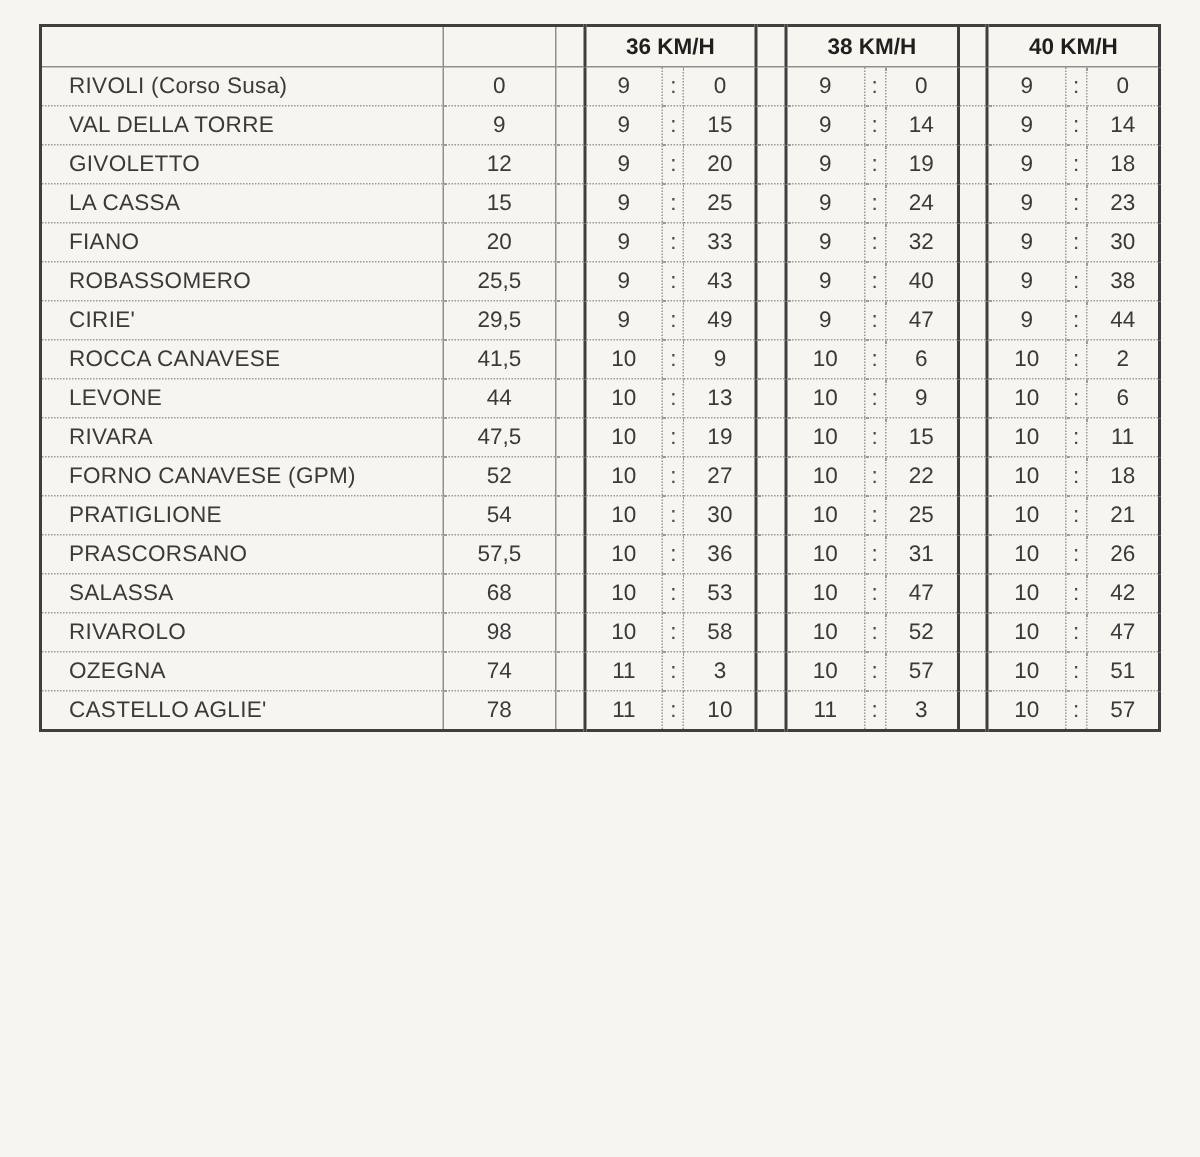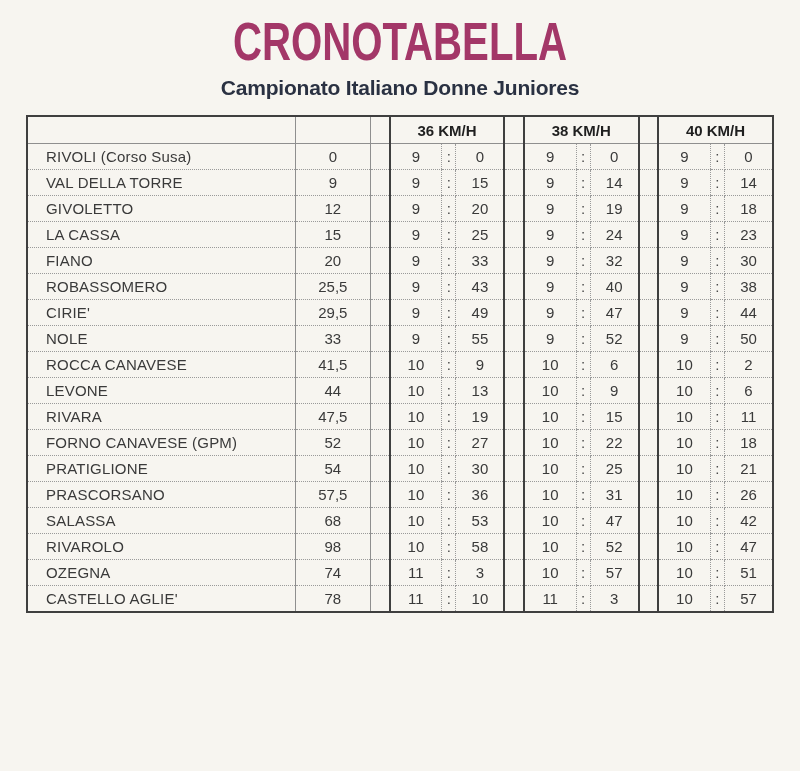--- a/index.html
+++ b/index.html
@@ -88,24 +88,20 @@
     padding-left: 18px;
     letter-spacing: 0.2px;
   }
   td.colon { color: #4a4a4a; padding: 0; }
 </style>
 </head>
 <body>
 
 <div class="page">
 
-  <div class="titles">
-    <h1 class="main-title">CRONOTABELLA</h1>
-    <h2 class="sub-title">Campionato Italiano Donne Juniores</h2>
-  </div>
 
   <table class="crono">
     <colgroup>
       <col class="w-luogo">
         <col class="w-km">
         <col class="w-sp">
       <col class="w-ora">
         <col class="w-col">
         <col class="w-min">
         <col class="w-sp">
@@ -246,36 +242,20 @@
           <td class="sp"></td>
           <td>9</td>
           <td class="colon">:</td>
           <td class="min">47</td>
           <td class="sp"></td>
           <td>9</td>
           <td class="colon">:</td>
           <td class="min">44</td>
         </tr>
 
-        <tr class="data">
-          <td class="luogo b-luogo">NOLE</td>
-          <td class="b-km">33</td>
-          <td class="sp"></td>
-          <td>9</td>
-          <td class="colon">:</td>
-          <td class="min">55</td>
-          <td class="sp"></td>
-          <td>9</td>
-          <td class="colon">:</td>
-          <td class="min">52</td>
-          <td class="sp"></td>
-          <td>9</td>
-          <td class="colon">:</td>
-          <td class="min">50</td>
-        </tr>
 
         <tr class="data">
           <td class="luogo b-luogo">ROCCA CANAVESE</td>
           <td class="b-km">41,5</td>
           <td class="sp"></td>
           <td>10</td>
           <td class="colon">:</td>
           <td class="min">9</td>
           <td class="sp"></td>
           <td>10</td>

